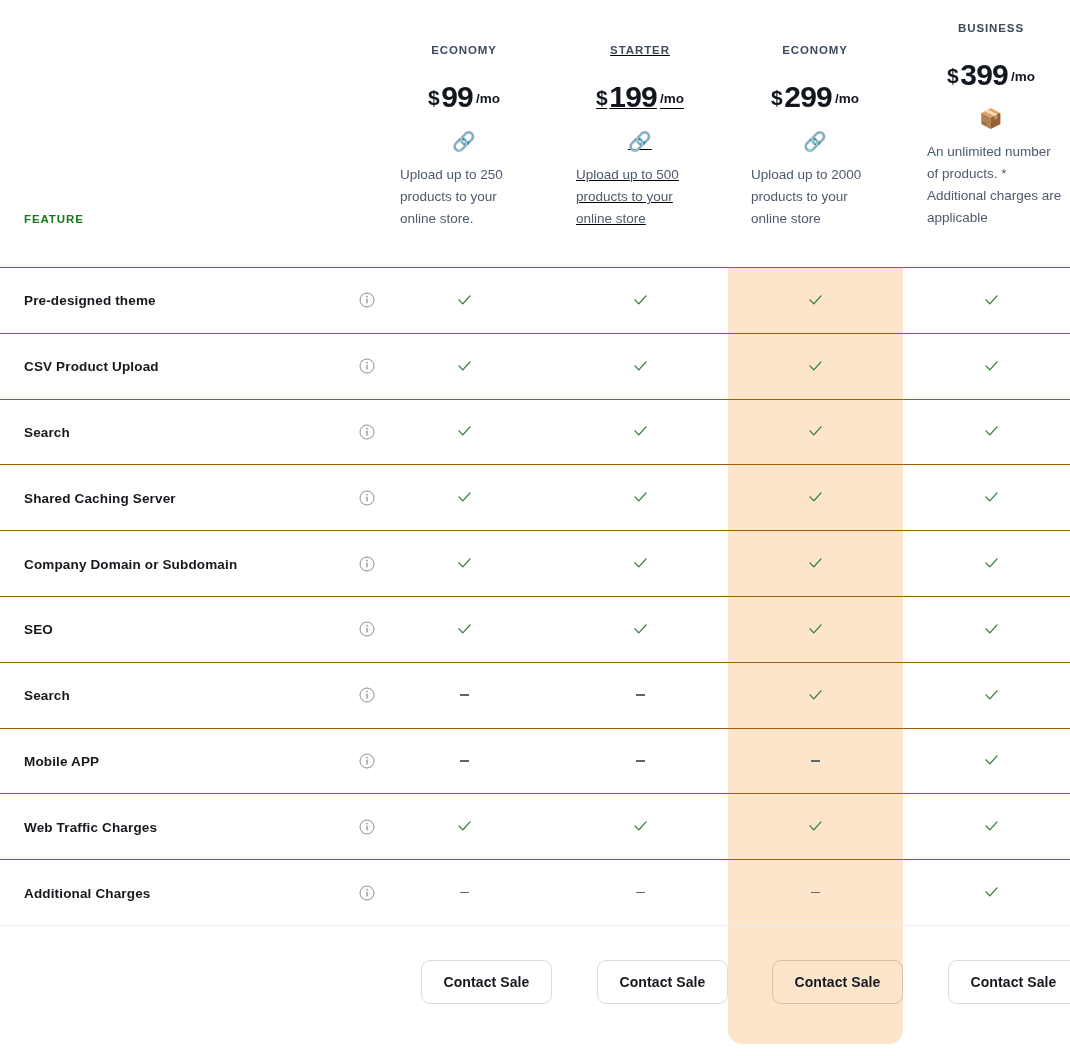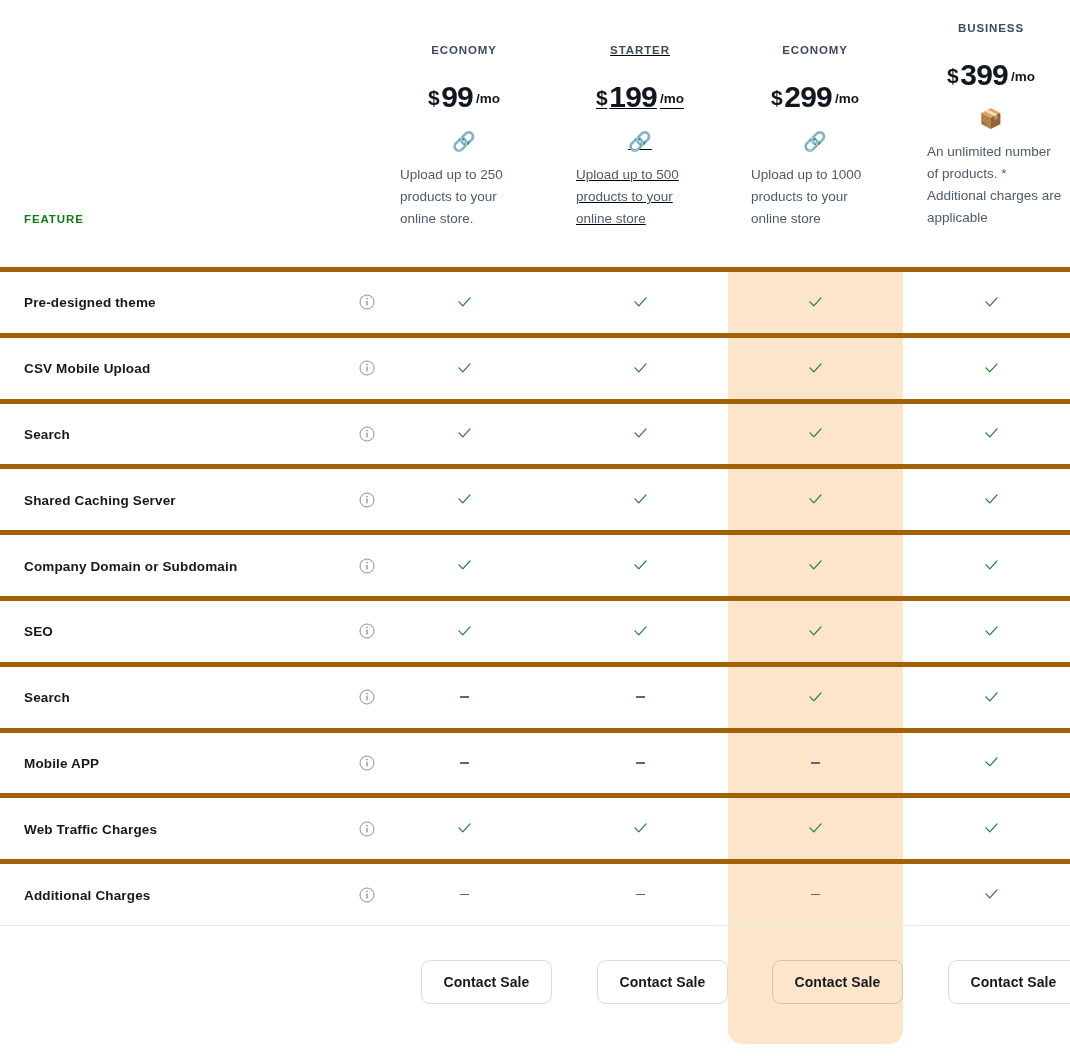--- a/index.html
+++ b/index.html
@@ -124,21 +124,21 @@
   .rows {
     position: absolute;
     left: 0;
     top: 267px;
     width: 1070px;
     z-index: 2;
   }
   .row {
     position: relative;
     height: 65.8px;
-    border-top: 5px solid #a16207;
+    border-top: 1px solid #a16207;
   }
   .row .fname {
     position: absolute;
     left: 24px;
     top: 50%;
     transform: translateY(-50%);
     font-size: 13.5px;
     font-weight: bold;
     color: #16181d;
     letter-spacing: 0.15px;
@@ -249,21 +249,21 @@
       <div class="plan-emoji">🔗</div>
       <div class="plan-desc">Upload up to 500 products to your online store</div>
     </div>
 
     <div class="plan-col c2">
       <div class="plan-name">ECONOMY</div>
       <div class="plan-price">
         <span class="cur">$</span><span class="amt">299</span><span class="per">/mo</span>
       </div>
       <div class="plan-emoji">🔗</div>
-      <div class="plan-desc">Upload up to 1000 products to your online store</div>
+      <div class="plan-desc">Upload up to 2000 products to your online store</div>
     </div>
 
     <div class="plan-col c3">
       <div class="plan-name">BUSINESS</div>
       <div class="plan-price">
         <span class="cur">$</span><span class="amt">399</span><span class="per">/mo</span>
       </div>
       <div class="plan-emoji">📦</div>
       <div class="plan-desc">An unlimited number of products. * Additional charges are applicable</div>
     </div>
@@ -302,21 +302,21 @@
         </div>
         <div class="cell c3">
           <span>
             <svg class="tick" viewBox="0 0 20 20">
               <path d="M3.5 9.2 L8 14 L16.5 4.6" fill="none" stroke="#2e7d32" stroke-width="1.5" stroke-linecap="round" stroke-linejoin="round"></path>
             </svg>
           </span>
         </div>
       </div>
       <div class="row">
-        <div class="fname">CSV Mobile Upload</div>
+        <div class="fname">CSV Product Upload</div>
         <span class="info-icon">
           <svg viewBox="0 0 16 16" width="16" height="16">
             <circle cx="8" cy="8" r="7" fill="none" stroke="#8a9099" stroke-width="1"></circle>
             <circle cx="8" cy="4.6" r="0.85" fill="#8a9099"></circle>
             <rect x="7.35" y="6.5" width="1.3" height="5" rx="0.5" fill="#8a9099"></rect>
           </svg>
         </span>
         <div class="cell c0">
           <span>
             <svg class="tick" viewBox="0 0 20 20">

